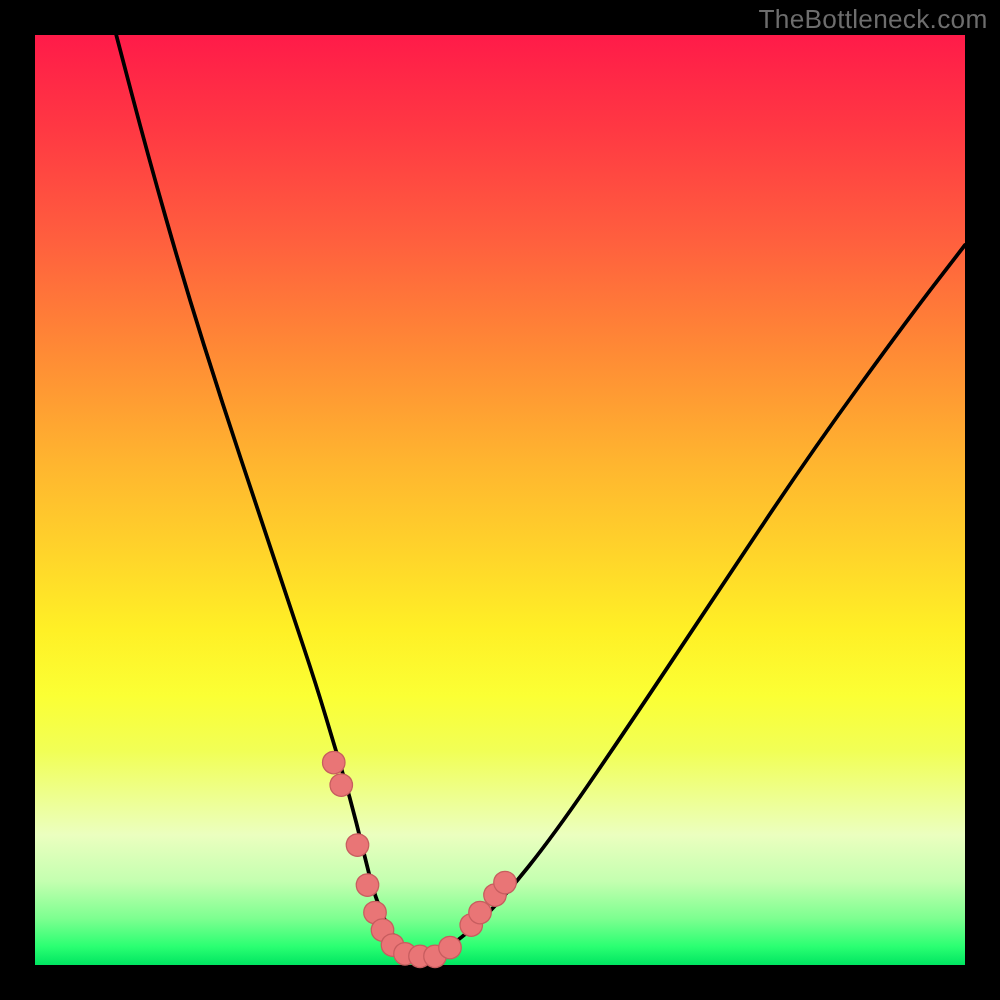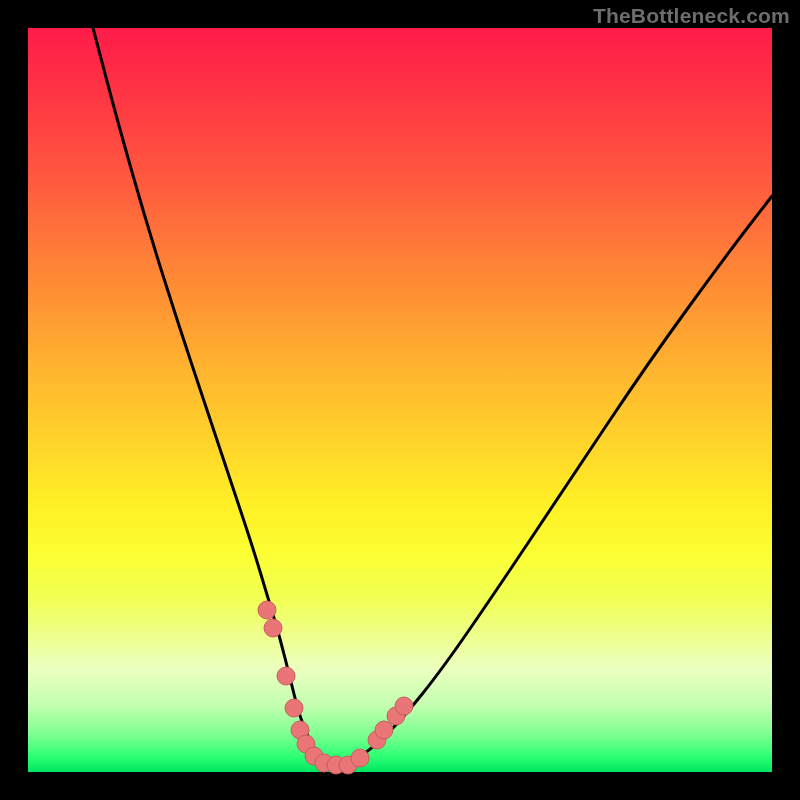--- a/index.html
+++ b/index.html
@@ -43,21 +43,21 @@
       #00e561 100%
     );
   }
   .watermark {
     position: absolute;
     top: 4px;
     right: 10px;
     color: #6d6d6d;
     font-size: 21px;
     letter-spacing: 0.2px;
-    font-weight: 700;
+    font-weight: 400;
   }
   svg.curve {
     position: absolute;
     left: 0;
     top: 0;
     width: 744px;
     height: 744px;
     overflow: visible;
   }
 </style>

